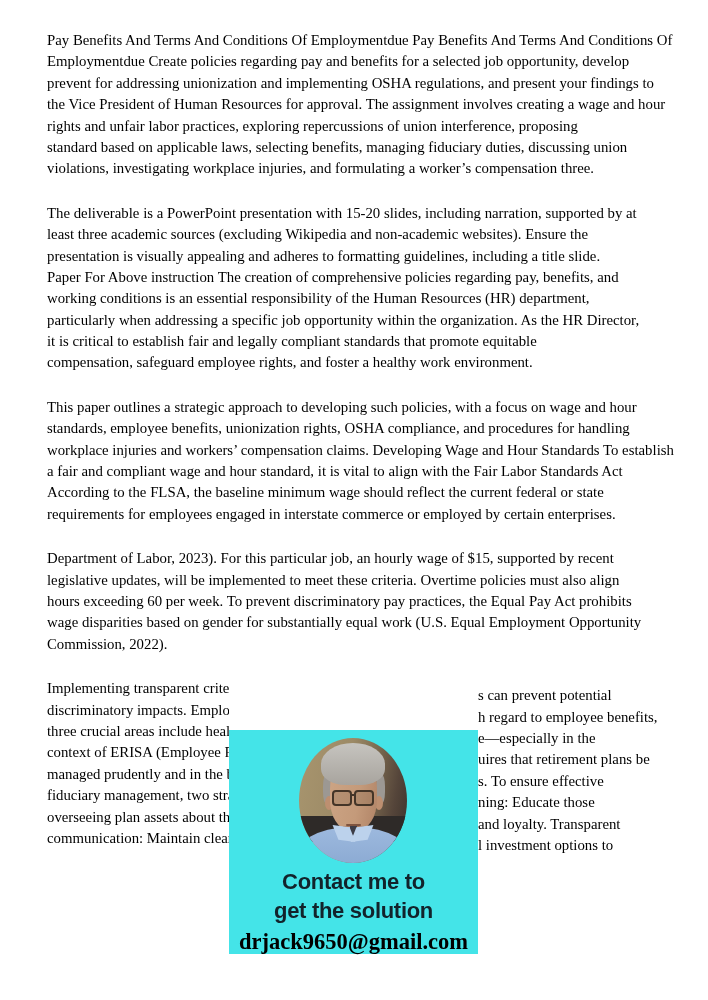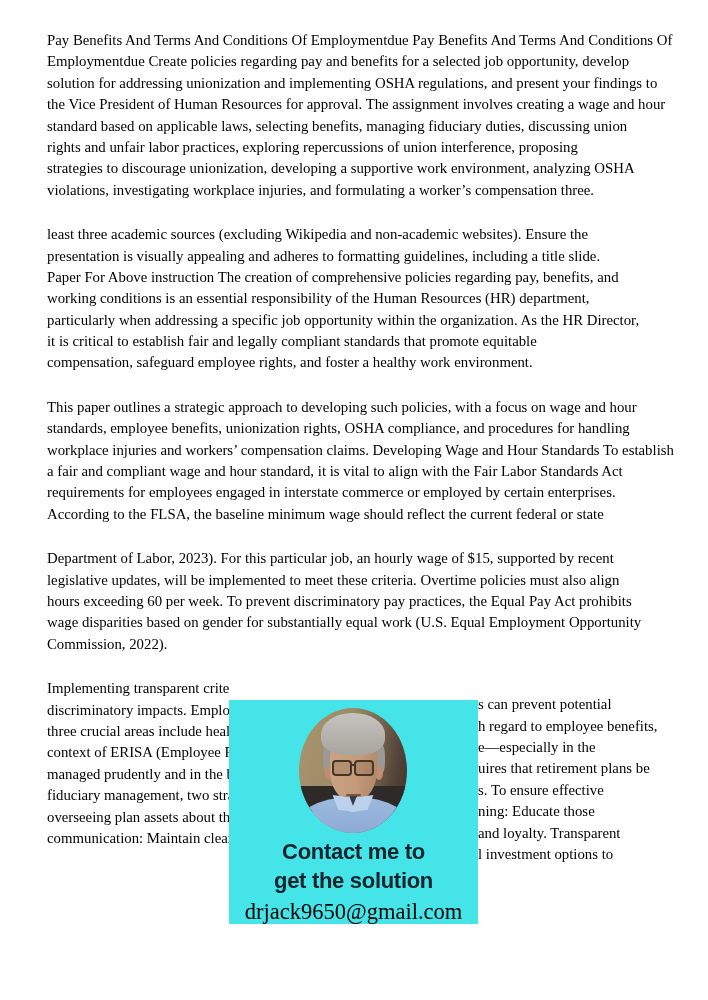--- a/index.html
+++ b/index.html
@@ -20,26 +20,26 @@
     color: #000000;
   }
   .para { margin: 0 0 23px 0; }
   .line { white-space: pre; height: 21.4px; overflow: visible; }
   .line.split { position: relative; }
   .frag-left {
     position: absolute; left: 0; top: 0;
     width: 182px; overflow: hidden; white-space: pre; display: inline-block;
   }
   .frag-right {
-    position: absolute; left: 431px; top: 16px; white-space: pre;
+    position: absolute; left: 431px; top: 7px; white-space: pre;
   }
   
   #ad-banner {
     position: absolute;
-    left: 229px; top: 700px;
+    left: 229px; top: 730px;
     width: 249px; height: 224px;
     background: #44e4e8;
     z-index: 10;
     text-align: center;
   }
   .photo {
     position: absolute;
     left: 70px; top: 8px;
     width: 108px; height: 125px;
     border-radius: 50%;
@@ -117,55 +117,55 @@
     font-family: "Liberation Sans", sans-serif;
     font-weight: 700;
     font-size: 22px;
     line-height: 29px;
     color: #12232b;
     letter-spacing: -0.3px;
   }
   .ad-email {
     position: absolute; left: 0; right: 0; top: 199px;
     font-family: "Liberation Serif", serif;
-    font-weight: 400;
+    font-weight: 700;
     font-size: 22.5px;
     color: #000000;
   }
 </style>
 </head>
 <body>
 
 <div id="document-text" style="color: rgb(0, 0, 0);">
     <div class="para">
       <div class="line">Pay Benefits And Terms And Conditions Of Employmentdue Pay Benefits And Terms And Conditions Of</div>
       <div class="line">Employmentdue Create policies regarding pay and benefits for a selected job opportunity, develop</div>
-      <div class="line">solution for addressing unionization and implementing OSHA regulations, and present your findings to</div>
+      <div class="line">prevent for addressing unionization and implementing OSHA regulations, and present your findings to</div>
       <div class="line">the Vice President of Human Resources for approval. The assignment involves creating a wage and hour</div>
+      <div class="line">rights and unfair labor practices, exploring repercussions of union interference, proposing</div>
       <div class="line">standard based on applicable laws, selecting benefits, managing fiduciary duties, discussing union</div>
-      <div class="line">rights and unfair labor practices, exploring repercussions of union interference, proposing</div>
-      <div class="line">strategies to discourage unionization, developing a supportive work environment, analyzing OSHA</div>
       <div class="line">violations, investigating workplace injuries, and formulating a worker’s compensation three.</div>
     </div>
     <div class="para">
+      <div class="line">The deliverable is a PowerPoint presentation with 15-20 slides, including narration, supported by at</div>
       <div class="line">least three academic sources (excluding Wikipedia and non-academic websites). Ensure the</div>
       <div class="line">presentation is visually appealing and adheres to formatting guidelines, including a title slide.</div>
       <div class="line">Paper For Above instruction The creation of comprehensive policies regarding pay, benefits, and</div>
       <div class="line">working conditions is an essential responsibility of the Human Resources (HR) department,</div>
       <div class="line">particularly when addressing a specific job opportunity within the organization. As the HR Director,</div>
       <div class="line">it is critical to establish fair and legally compliant standards that promote equitable</div>
       <div class="line">compensation, safeguard employee rights, and foster a healthy work environment.</div>
     </div>
     <div class="para">
       <div class="line">This paper outlines a strategic approach to developing such policies, with a focus on wage and hour</div>
       <div class="line">standards, employee benefits, unionization rights, OSHA compliance, and procedures for handling</div>
       <div class="line">workplace injuries and workers’ compensation claims. Developing Wage and Hour Standards To establish</div>
       <div class="line">a fair and compliant wage and hour standard, it is vital to align with the Fair Labor Standards Act</div>
+      <div class="line">According to the FLSA, the baseline minimum wage should reflect the current federal or state</div>
       <div class="line">requirements for employees engaged in interstate commerce or employed by certain enterprises.</div>
-      <div class="line">According to the FLSA, the baseline minimum wage should reflect the current federal or state</div>
     </div>
     <div class="para">
       <div class="line">Department of Labor, 2023). For this particular job, an hourly wage of $15, supported by recent</div>
       <div class="line">legislative updates, will be implemented to meet these criteria. Overtime policies must also align</div>
       <div class="line">hours exceeding 60 per week. To prevent discriminatory pay practices, the Equal Pay Act prohibits</div>
       <div class="line">wage disparities based on gender for substantially equal work (U.S. Equal Employment Opportunity</div>
       <div class="line">Commission, 2022).</div>
     </div>
     <div class="para">
       <div class="line split"><span class="frag-left">Implementing transparent criteri</span><span class="frag-right">s can prevent potential</span></div>

